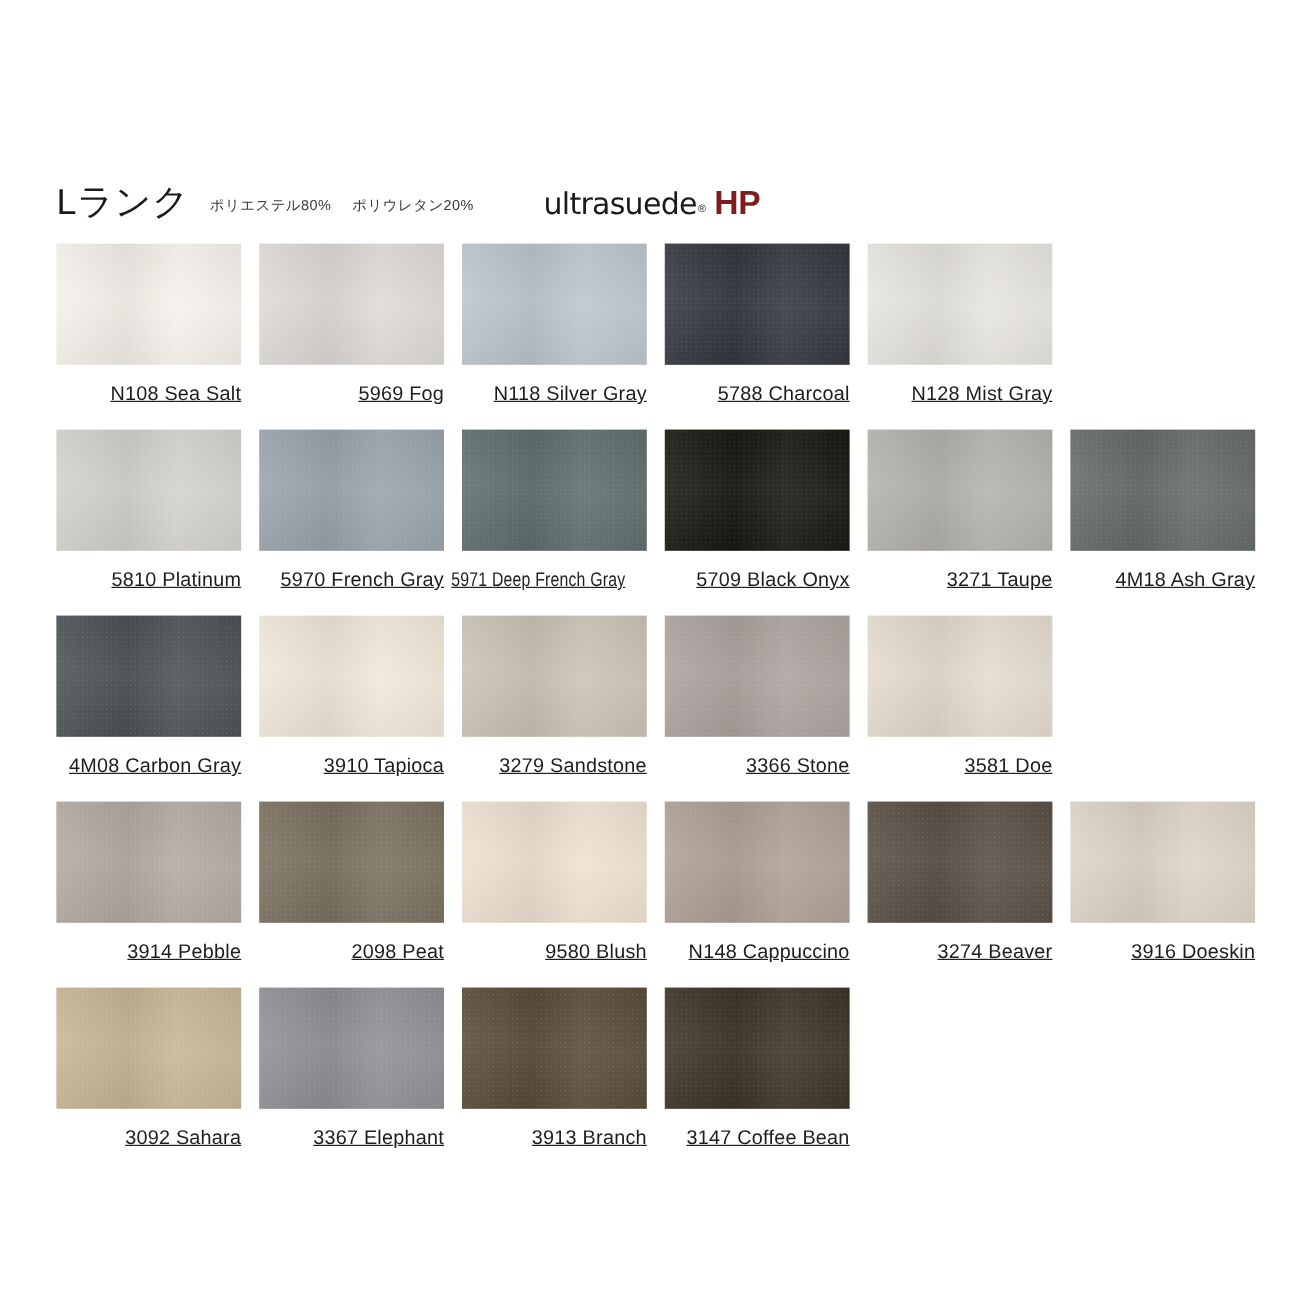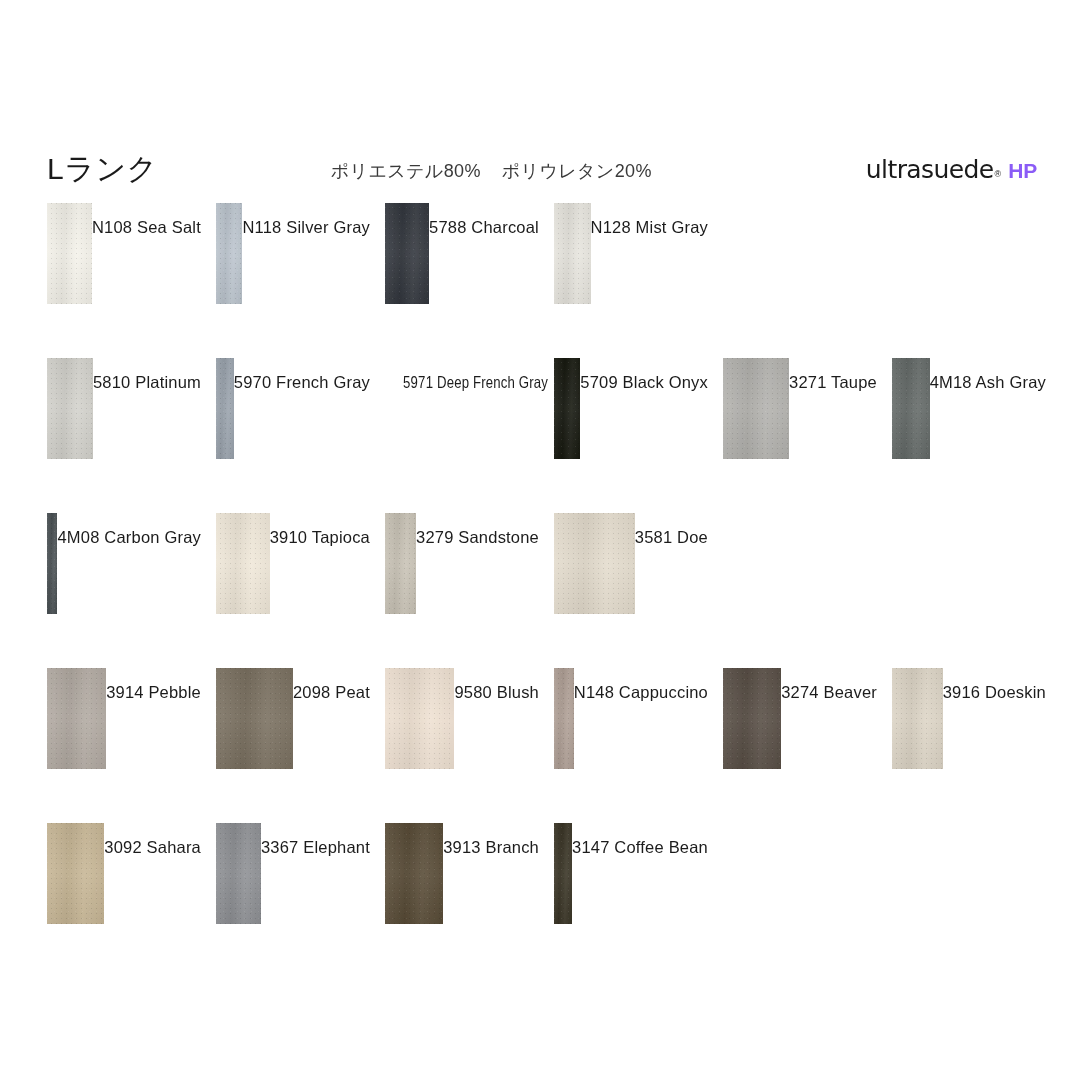--- a/index.html
+++ b/index.html
@@ -24,32 +24,31 @@
 
   
   #header {
     position: absolute;
     left: 47px;
     top: 141px;
     width: 990px;
     height: 44px;
     display: flex;
     align-items: flex-end;
-    justify-content: space-between;
   }
   #rank-title {
     font-size: 30px;
     font-weight: 400;
     letter-spacing: 0.5px;
     line-height: 32px;
     color: #1a1a1a;
     white-space: nowrap;
   }
   #composition {
-    font-size: 18px;
+    font-size: 12px;
     line-height: 22px;
     color: #3a3a3a;
     letter-spacing: 0.4px;
     margin-left: 17px;
     margin-bottom: 3px;
     white-space: nowrap;
   }
   #composition .comp-gap { display: inline-block; width: 10px; }
 
   #brand-logo {
@@ -69,45 +68,46 @@
   }
   #brand-reg {
     font-size: 9px;
     line-height: 9px;
     color: #1a1a1a;
     margin-left: 1px;
     position: relative;
     top: -1px;
   }
   #brand-sub {
-    font-size: 21px;
+    font-size: 28px;
     line-height: 21px;
     font-weight: bold;
     letter-spacing: -0.2px;
-    color: #8b5cf6;
+    color: #7f1d1d;
     margin-left: 7px;
   }
 
   
   #swatch-grid {
     position: absolute;
     left: 47px;
     top: 203px;
     width: 1000px;
   }
   .swatch-row {
     display: flex;
     height: 155px;
   }
   .swatch-cell {
     width: 154px;
     margin-right: 15px;
     display: flex;
-    flex-direction: row;
-    align-items: flex-start;
+    flex-direction: column;
+    align-items: flex-end;
+    text-decoration: underline;
   }
   .swatch-cell:last-child { margin-right: 0; }
 
   .swatch-chip {
     width: 154px;
     height: 101px;
     position: relative;
     overflow: hidden;
     background-repeat: repeat;
   }
@@ -171,20 +171,24 @@
     </div>
   </div>
 
   <div id="swatch-grid">
       <div class="swatch-row">
         <div class="swatch-cell">
           <div class="swatch-chip" style="background-color: rgb(244, 242, 234);"></div>
           <div class="swatch-label">N108 Sea Salt</div>
         </div>
         <div class="swatch-cell">
+          <div class="swatch-chip" style="background-color: rgb(222, 218, 214);"></div>
+          <div class="swatch-label">5969 Fog</div>
+        </div>
+        <div class="swatch-cell">
           <div class="swatch-chip" style="background-color: rgb(188, 197, 206);"></div>
           <div class="swatch-label">N118 Silver Gray</div>
         </div>
         <div class="swatch-cell">
           <div class="swatch-chip" style="background-color: rgb(50, 54, 61);"></div>
           <div class="swatch-label">5788 Charcoal</div>
         </div>
         <div class="swatch-cell">
           <div class="swatch-chip" style="background-color: rgb(231, 229, 222);"></div>
           <div class="swatch-label">N128 Mist Gray</div>
@@ -223,20 +227,24 @@
         </div>
         <div class="swatch-cell">
           <div class="swatch-chip" style="background-color: rgb(240, 232, 217);"></div>
           <div class="swatch-label">3910 Tapioca</div>
         </div>
         <div class="swatch-cell">
           <div class="swatch-chip" style="background-color: rgb(201, 195, 182);"></div>
           <div class="swatch-label">3279 Sandstone</div>
         </div>
         <div class="swatch-cell">
+          <div class="swatch-chip" style="background-color: rgb(171, 164, 158);"></div>
+          <div class="swatch-label">3366 Stone</div>
+        </div>
+        <div class="swatch-cell">
           <div class="swatch-chip" style="background-color: rgb(228, 220, 205);"></div>
           <div class="swatch-label">3581 Doe</div>
         </div>
       </div>
       <div class="swatch-row">
         <div class="swatch-cell">
           <div class="swatch-chip" style="background-color: rgb(178, 170, 162);"></div>
           <div class="swatch-label">3914 Pebble</div>
         </div>
         <div class="swatch-cell">

